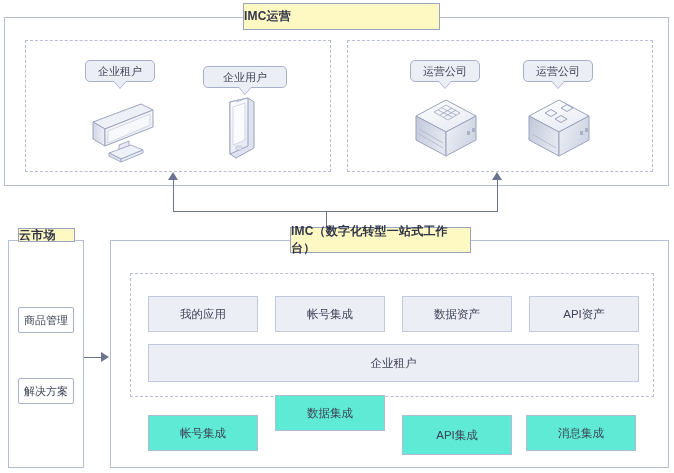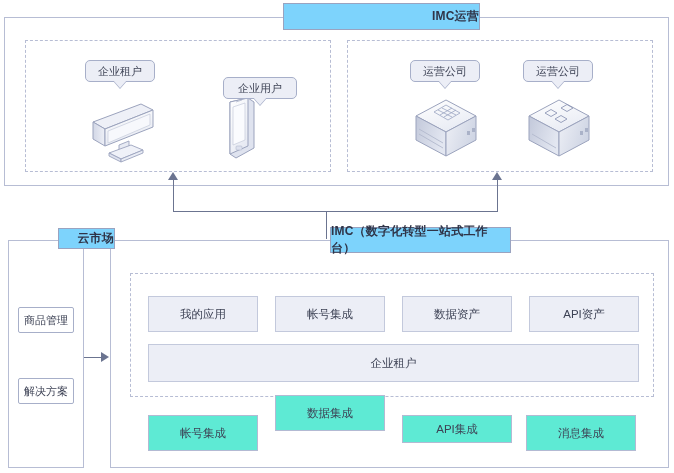--- a/index.html
+++ b/index.html
@@ -23,31 +23,30 @@
     border: 1px solid #b7bdd4;
     background: #ffffff;
   }
   .panel-dashed {
     border: 1px dashed #b7bdd4;
     background: transparent;
   }
 
   
   .title-box {
-    background: #7dd3fc;
+    background: #fef9c3;
     border: 1px solid #9aa3c0;
     display: flex;
     align-items: center;
-    justify-content: flex-end;
+    justify-content: flex-start;
     font-size: 12px;
     font-weight: bold;
     color: #2f3448;
     letter-spacing: .2px;
     z-index: 6;
-    margin-left: 40px;
   }
 
   
   .callout {
     background: #eceef6;
     border: 1px solid #a7afc9;
     border-radius: 5px;
     display: flex;
     align-items: center;
     justify-content: center;
@@ -146,21 +145,21 @@
     <path d="M25,35 L67,18 L67,29 L25,47 Z" fill="#f7f8fc" stroke="#c4cada" stroke-width="0.7"></path>
 
     <path d="M36,49 L46,45 L46,53 L36,57 Z" fill="#e7eaf3" stroke="#9ba3bd" stroke-width="0.9"></path>
 
     <path d="M26,57 L48,49 L60,54 L38,63 Z" fill="#eff1f8" stroke="#9ba3bd" stroke-width="0.9"></path>
     <path d="M26,57 L38,63 L38,66 L26,60 Z" fill="#dfe3ef" stroke="#9ba3bd" stroke-width="0.9"></path>
     <path d="M38,63 L60,54 L60,57 L38,66 Z" fill="#e9ecf5" stroke="#9ba3bd" stroke-width="0.9"></path>
   </svg>
 </div>
 
-<div class="abs callout" style="left:203px; top:77px; width:74px; height:22px;margin-left:20px;">
+<div class="abs callout" style="left:203px; top:66px; width:84px; height:22px;">
   <span>企业用户</span>
 </div>
 <div class="abs icon-wrap" style="left:214px; top:96px; width:50px; height:68px;">
   <svg width="50" height="68" viewBox="0 0 50 68">
     <defs>
       <linearGradient id="phFace" x1="0" y1="0" x2="0.6" y2="1">
         <stop offset="0" stop-color="#ffffff"></stop>
           <stop offset="1" stop-color="#e7eaf3"></stop>
       </linearGradient>
     </defs>
@@ -253,21 +252,21 @@
 </div>
 
 <div class="abs line-v" style="left:326px; top:211px; width:1.4px; height:28px;"></div>
 <div class="abs line-h" style="left:173px; top:211px; width:325px; height:1.4px;"></div>
 <div class="abs line-v" style="left:172.6px; top:180px; width:1.4px; height:32px;"></div>
 <div class="abs line-v" style="left:496.6px; top:180px; width:1.4px; height:32px;"></div>
 <div class="abs arrow-up" style="left:168px; top:172px;"></div>
 <div class="abs arrow-up" style="left:492px; top:172px;"></div>
 
 <div class="abs panel-solid" style="left:8px; top:240px; width:76px; height:228px;"></div>
-<div class="abs title-box" style="left:18px; top:228px; width:57px; height:21px;">
+<div class="abs title-box" style="left:18px; top:228px; width:57px; height:14px;">
   <span>云市场</span>
 </div>
 <div class="abs card card-plain" style="left:18px; top:307px; width:56px; height:26px;">
   <span>商品管理</span>
 </div>
 <div class="abs card card-plain" style="left:18px; top:378px; width:56px; height:26px;">
   <span>解决方案</span>
 </div>
 
 <div class="abs line-h" style="left:84px; top:356.5px; width:19px; height:1.4px;"></div>
@@ -296,18 +295,18 @@
 <div class="abs card card-light" style="left:148px; top:344px; width:491px; height:38px;">
   <span>企业租户</span>
 </div>
 
 <div class="abs card card-strong" style="left:148px; top:415px; width:110px; height:36px;">
   <span>帐号集成</span>
 </div>
 <div class="abs card card-strong" style="left:275px; top:395px; width:110px; height:36px;">
   <span>数据集成</span>
 </div>
-<div class="abs card card-strong" style="left:402px; top:415px; width:110px; height:28px;">
+<div class="abs card card-strong" style="left:402px; top:415px; width:110px; height:40px;">
   <span>API集成</span>
 </div>
 <div class="abs card card-strong" style="left:526px; top:415px; width:110px; height:36px;">
   <span>消息集成</span>
 </div>
 
 </body></html>

